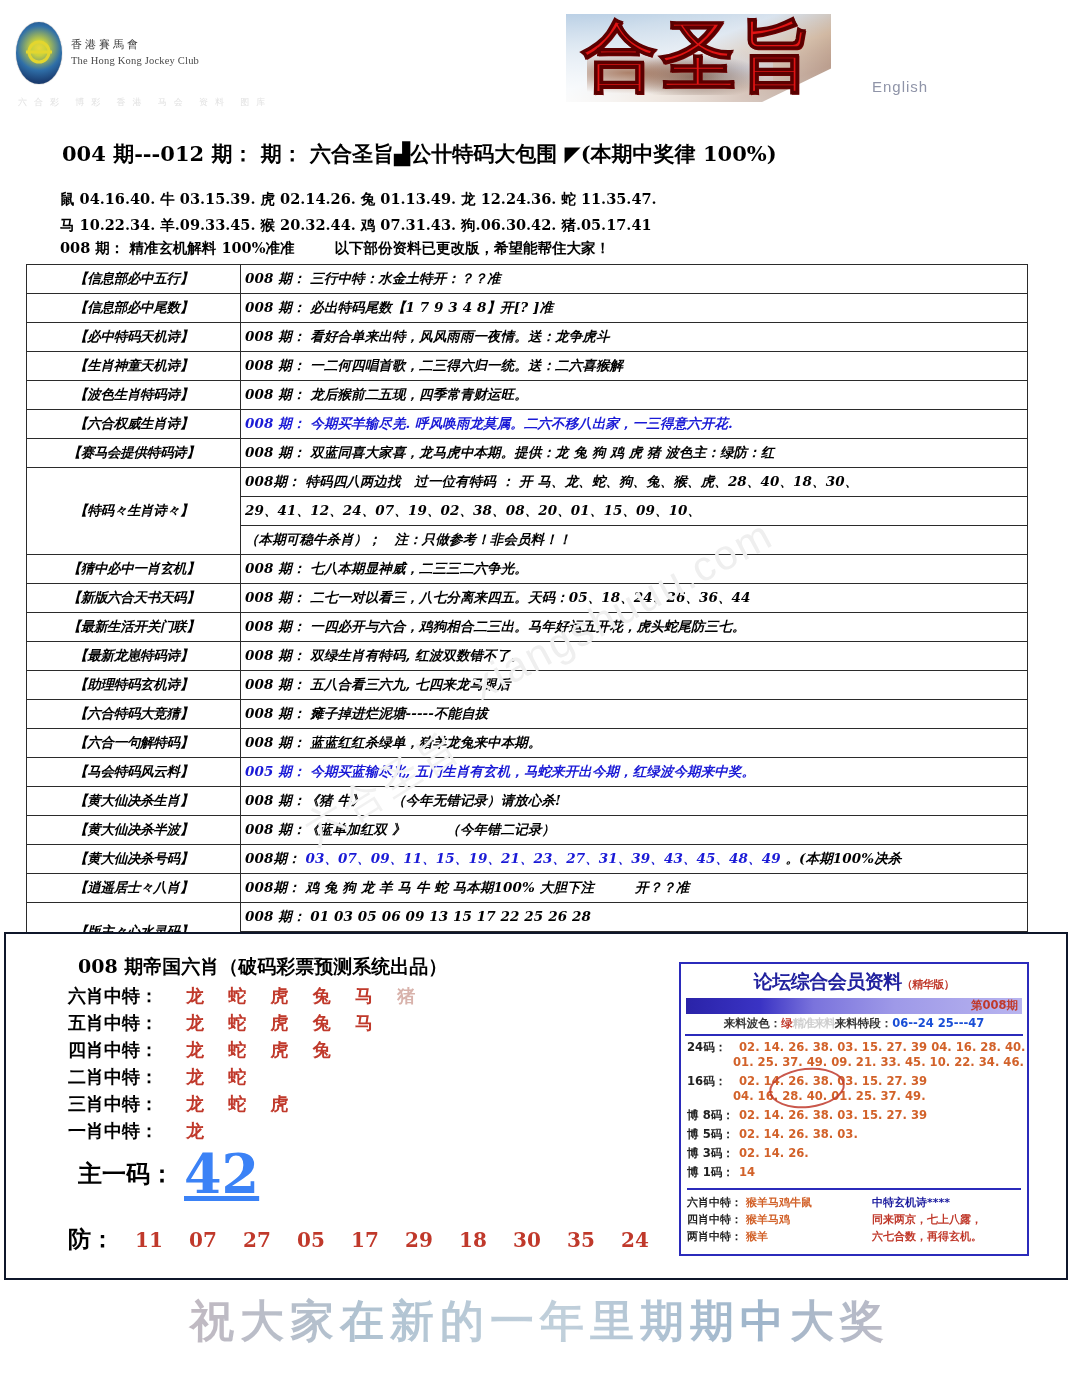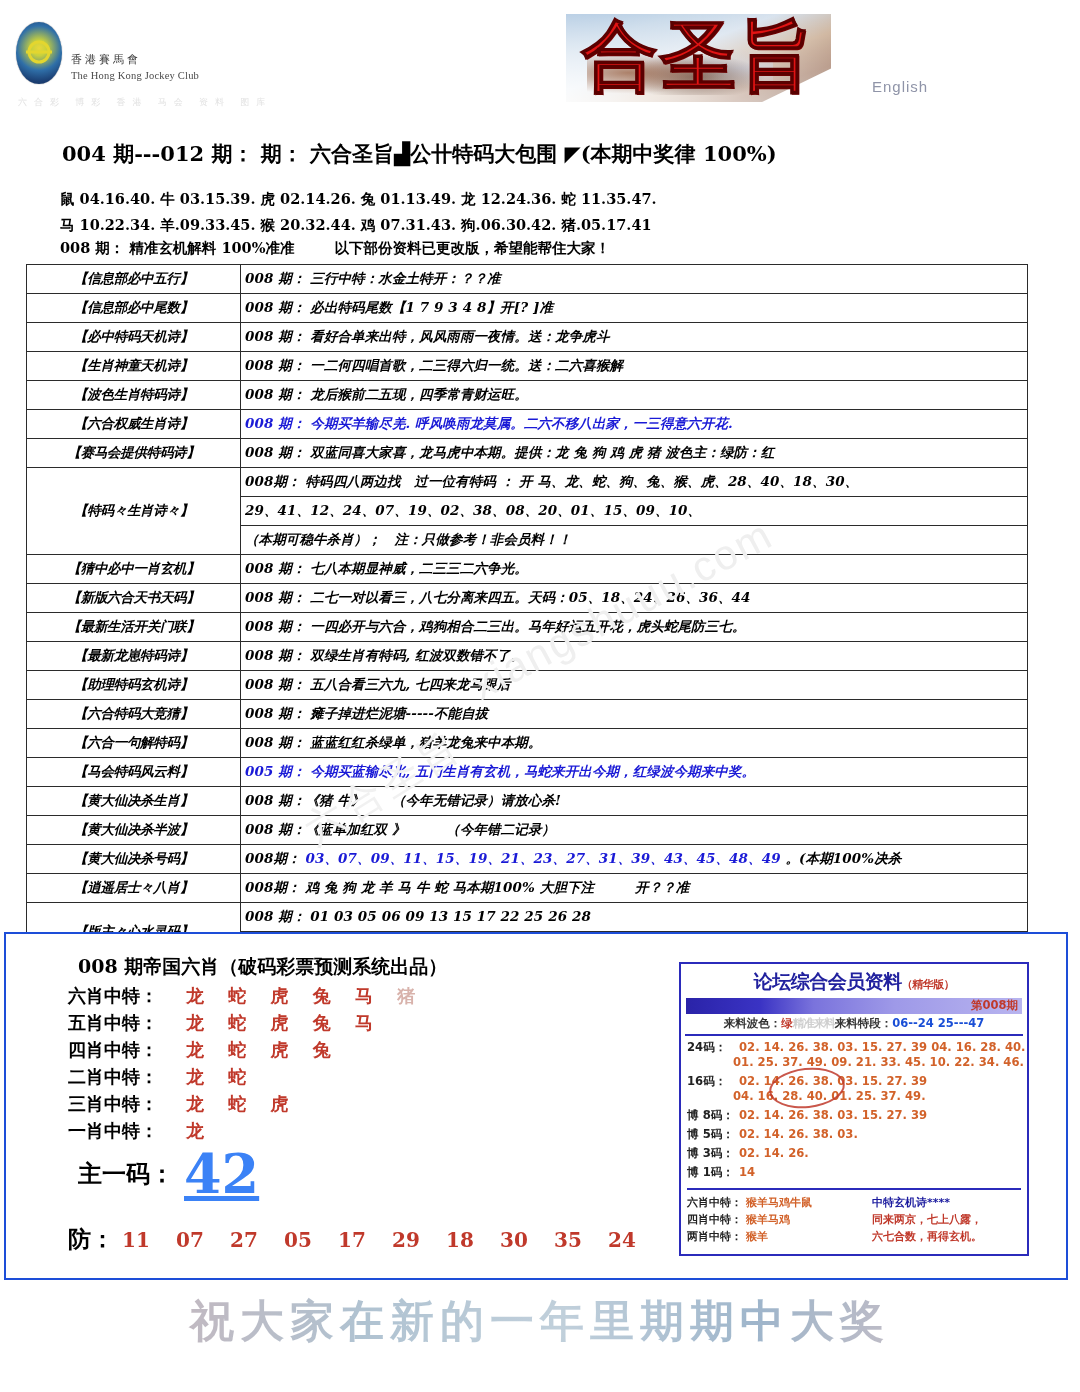--- a/index.html
+++ b/index.html
@@ -6,21 +6,21 @@
   body{
     width:1080px;height:1392px;
     background:#ffffff;
     font-family:"Liberation Serif","DejaVu Serif",serif;
     color:#000;
     position:relative;
     overflow:hidden;
   }
   
   .header{position:relative;height:128px;}
-  .logo-wrap{position:absolute;left:16px;top:22px;display:flex;align-items:flex-end;gap:9px;}
+  .logo-wrap{position:absolute;left:16px;top:22px;display:flex;align-items:center;gap:9px;}
   .logo-mark{width:46px;height:62px;border-radius:50%/50%;
     background:radial-gradient(circle at 50% 42%, #e8d83a 0%, #c9d13c 18%, #2f6fa8 52%, #1b3f73 78%, #14305c 100%);
     position:relative;box-shadow:0 0 1px #555;}
   .logo-mark:after{content:"";position:absolute;left:50%;top:48%;transform:translate(-50%,-50%);
     width:17px;height:17px;border:3px solid #e3d62f;border-radius:50%;}
   .logo-mark:before{content:"";position:absolute;left:50%;top:48%;transform:translate(-50%,-50%);
     width:26px;height:3px;background:#e3d62f;}
   .logo-text{line-height:1.5;}
   .logo-cn{font-size:11px;color:#3a3a3a;letter-spacing:3px;font-family:"DejaVu Sans",sans-serif;}
   .logo-en{font-size:10.5px;color:#4a4a4a;font-family:"Liberation Serif",serif;letter-spacing:.2px;}
@@ -63,37 +63,37 @@
   table.main td{border:1px solid #2b2b2b;padding:2px 4px;vertical-align:middle;
     font-family:"DejaVu Serif",serif;font-size:13.5px;font-weight:bold;height:24px;
     white-space:nowrap;overflow:hidden;font-style:italic;}
   td.lbl{width:205px;text-align:center;font-size:14px;letter-spacing:-.3px;}
   td.val{padding-left:9px;letter-spacing:.1px;}
   td.val.cont{border-top:none;}
   .blue{color:#1a1ad6;}
 
   
   .bottom{position:absolute;left:4px;top:932px;width:1064px;height:348px;
-    border:2px solid #1d4ed8;background:#fff;box-sizing:border-box;}
+    border:2px solid #0f172a;background:#fff;box-sizing:border-box;}
   .bt-title{position:absolute;left:72px;top:20px;font-size:19px;font-weight:bold;
     font-family:"DejaVu Serif",serif;white-space:nowrap;}
   .xiao-list{position:absolute;left:62px;top:50px;font-family:"DejaVu Serif",serif;}
   .xiao-row{display:flex;align-items:baseline;height:27px;font-size:18px;font-weight:bold;white-space:nowrap;}
   .xiao-lbl{width:118px;}
   .xiao-vals{color:#c0392b;letter-spacing:9px;}
   .faded{color:#d8b2ab;}
   .main-code{position:absolute;left:72px;top:224px;font-size:24px;font-weight:bold;
     font-family:"DejaVu Serif",serif;}
   .main-code-num{position:absolute;left:178px;top:208px;font-size:54px;font-weight:bold;
     color:#3b82f6;font-family:"DejaVu Serif",serif;text-decoration:underline;}
   .fang{position:absolute;left:62px;top:290px;display:flex;align-items:baseline;
     font-size:23px;font-weight:bold;font-family:"DejaVu Serif",serif;}
   .fang-lbl{width:54px;}
   .fang-nums{color:#c0392b;font-size:20px;letter-spacing:0;display:flex;}
-  .fang-nums span{width:54px;text-align:left;}
+  .fang-nums span{width:54px;text-align:center;}
 
   
   .infobox{position:absolute;left:673px;top:28px;width:350px;height:294px;
     border:2px solid #2b2bbb;background:#fff;box-sizing:border-box;
     font-family:"DejaVu Sans",sans-serif;overflow:hidden;}
   .ib-title{text-align:center;font-size:19px;font-weight:bold;color:#21219e;
     margin-top:5px;letter-spacing:-.5px;}
   .ib-title small{font-size:11px;color:#c0392b;}
   .ib-bar{position:relative;height:16px;margin:3px 5px 0 5px;
     background:linear-gradient(90deg,#2a23a8 0%,#3a33c4 22%,#7a73dc 38%,#9e99e8 62%,#b8b4ef 100%);}

